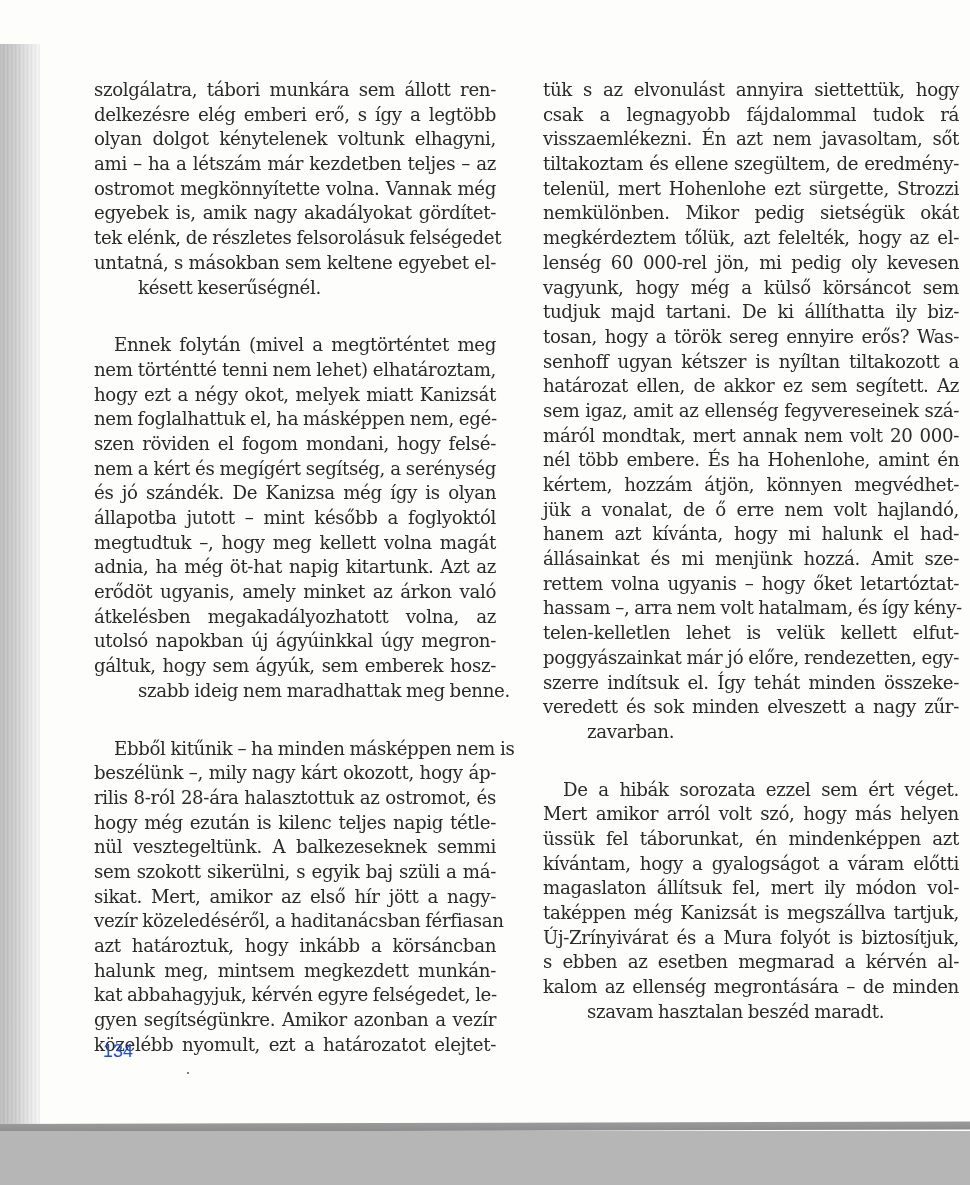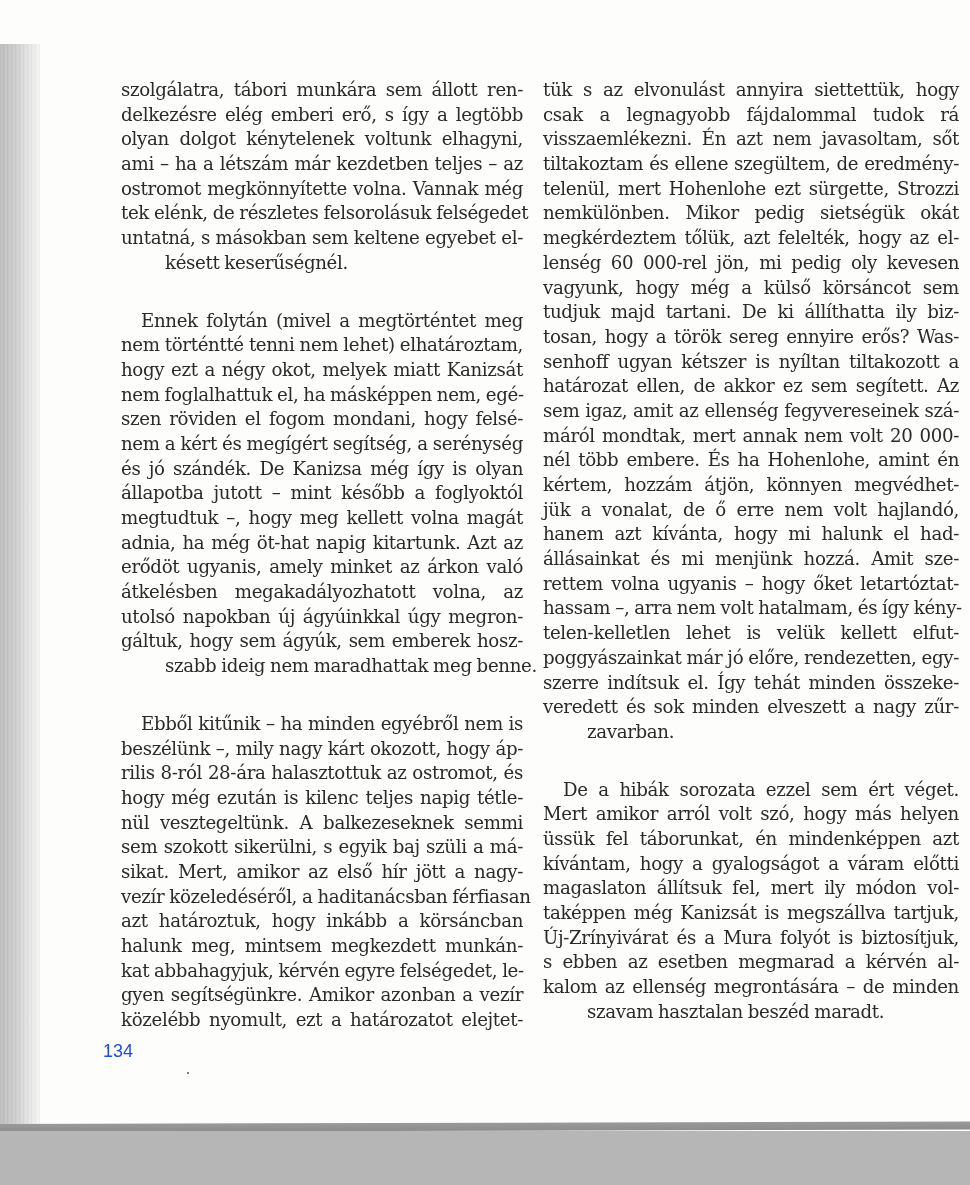--- a/index.html
+++ b/index.html
@@ -49,21 +49,21 @@
   }
   .column {
     position: absolute;
     top: 78px;
     font-size: 18.2px;
     line-height: 24.7px;
     letter-spacing: -0.35px;
     word-spacing: -0.5px;
   }
   .col-left {
-    left: 121px;
+    left: 94px;
     width: 402px;
   }
   .col-right {
     left: 543px;
     width: 416px;
   }
   .line {
     display: block;
     white-space: nowrap;
     text-align: justify;
@@ -102,20 +102,21 @@
 
 <div class="gutter-shadow"></div>
 
 <div class="column col-left" id="col-left">
     <div class="paragraph">
       <span class="line">szolgálatra, tábori munkára sem állott ren-</span>
       <span class="line">delkezésre elég emberi erő, s így a legtöbb</span>
       <span class="line">olyan dolgot kénytelenek voltunk elhagyni,</span>
       <span class="line">ami – ha a létszám már kezdetben teljes – az</span>
       <span class="line">ostromot megkönnyítette volna. Vannak még</span>
+      <span class="line">egyebek is, amik nagy akadályokat gördítet-</span>
       <span class="line">tek elénk, de részletes felsorolásuk felségedet</span>
       <span class="line">untatná, s másokban sem keltene egyebet el-</span>
       <span class="line last">késett keserűségnél.</span>
     </div>
     <div class="para-gap"></div>
     <div class="paragraph">
       <span class="line indent">Ennek folytán (mivel a megtörténtet meg</span>
       <span class="line">nem történtté tenni nem lehet) elhatároztam,</span>
       <span class="line">hogy ezt a négy okot, melyek miatt Kanizsát</span>
       <span class="line">nem foglalhattuk el, ha másképpen nem, egé-</span>
@@ -126,21 +127,21 @@
       <span class="line">megtudtuk –, hogy meg kellett volna magát</span>
       <span class="line">adnia, ha még öt-hat napig kitartunk. Azt az</span>
       <span class="line">erődöt ugyanis, amely minket az árkon való</span>
       <span class="line">átkelésben megakadályozhatott volna, az</span>
       <span class="line">utolsó napokban új ágyúinkkal úgy megron-</span>
       <span class="line">gáltuk, hogy sem ágyúk, sem emberek hosz-</span>
       <span class="line last">szabb ideig nem maradhattak meg benne.</span>
     </div>
     <div class="para-gap"></div>
     <div class="paragraph">
-      <span class="line indent">Ebből kitűnik – ha minden egyébről nem is</span>
+      <span class="line indent">Ebből kitűnik – ha minden másképpen nem is</span>
       <span class="line">beszélünk –, mily nagy kárt okozott, hogy áp-</span>
       <span class="line">rilis 8-ról 28-ára halasztottuk az ostromot, és</span>
       <span class="line">hogy még ezután is kilenc teljes napig tétle-</span>
       <span class="line">nül vesztegeltünk. A balkezeseknek semmi</span>
       <span class="line">sem szokott sikerülni, s egyik baj szüli a má-</span>
       <span class="line">sikat. Mert, amikor az első hír jött a nagy-</span>
       <span class="line">vezír közeledéséről, a haditanácsban férfiasan</span>
       <span class="line">azt határoztuk, hogy inkább a körsáncban</span>
       <span class="line">halunk meg, mintsem megkezdett munkán-</span>
       <span class="line">kat abbahagyjuk, kérvén egyre felségedet, le-</span>

